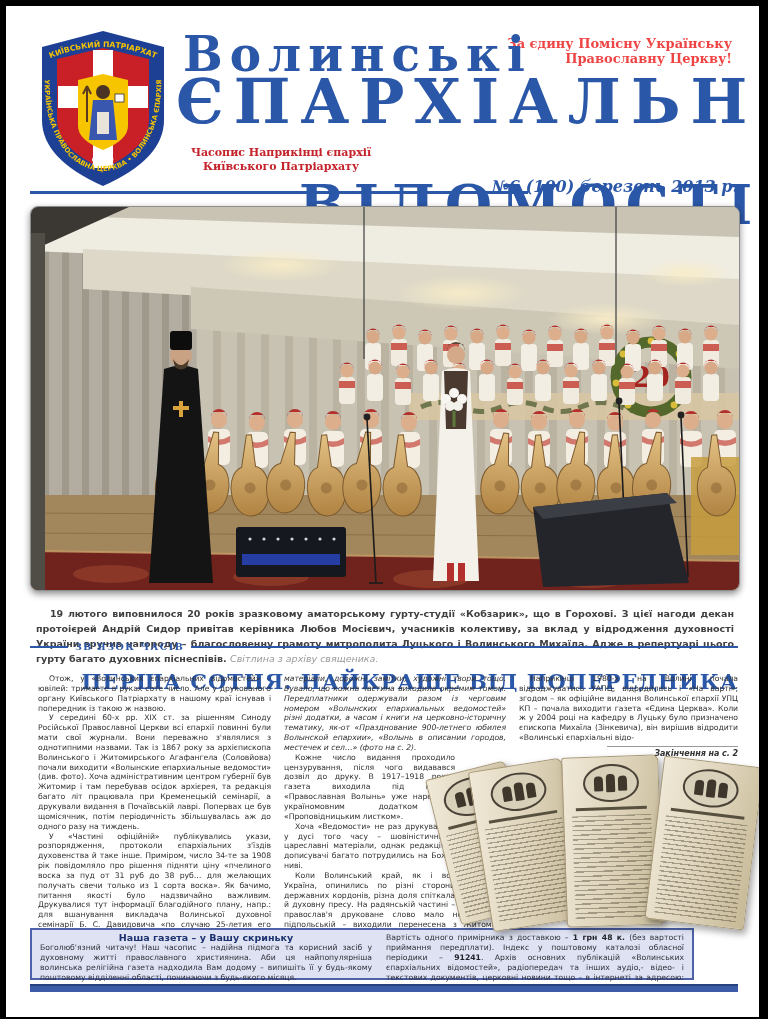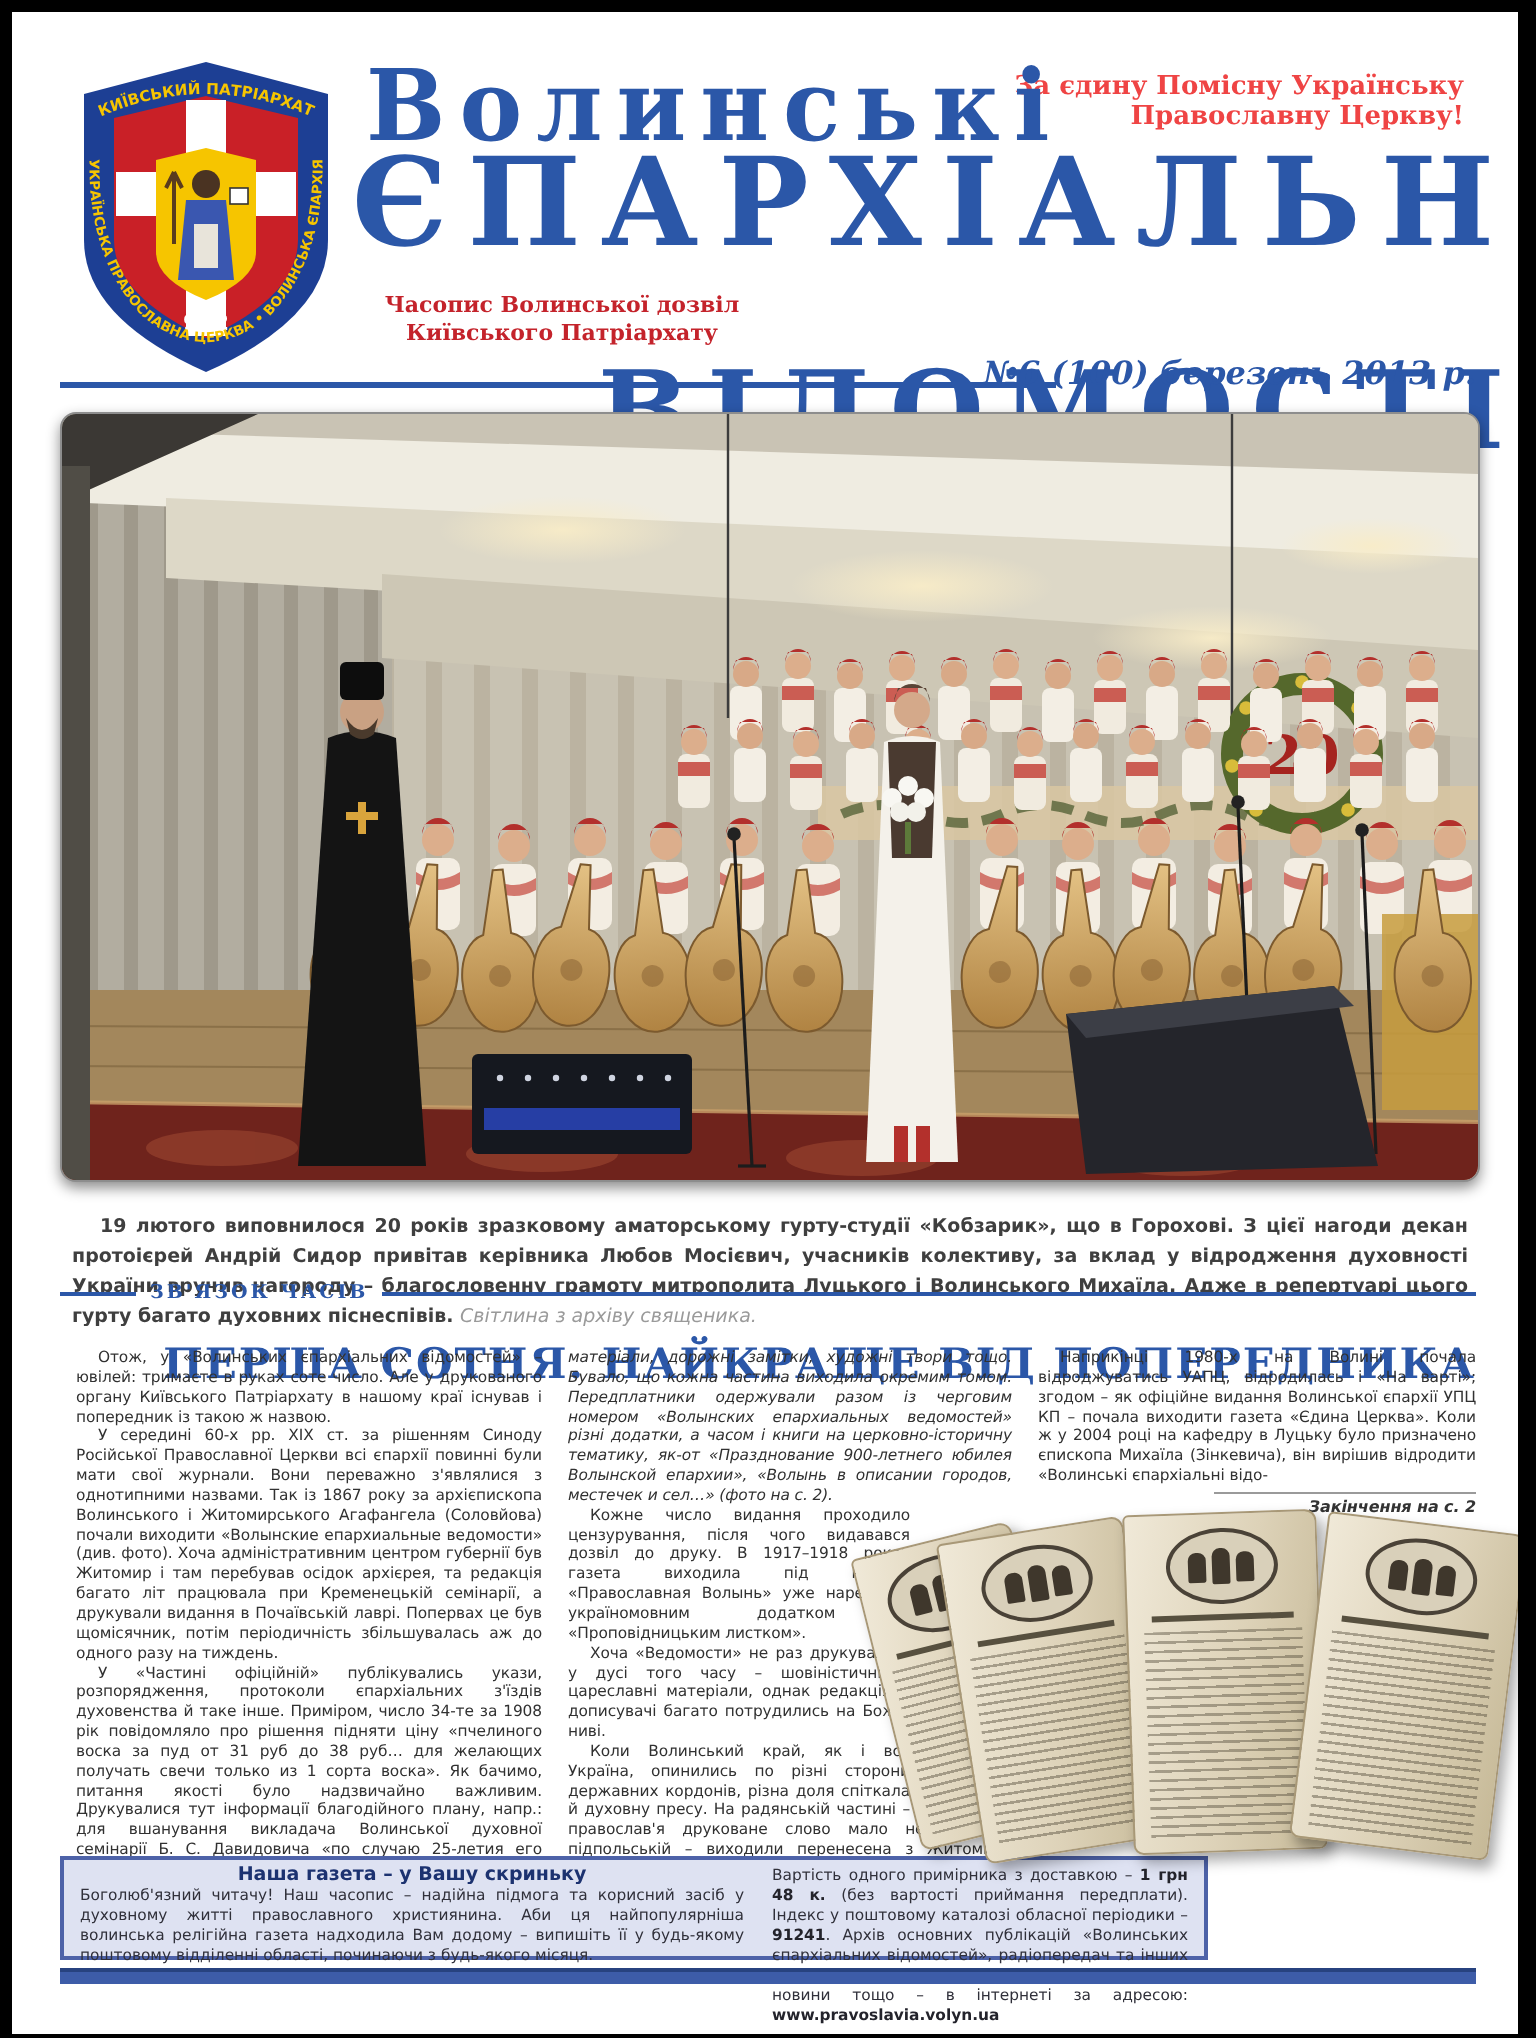--- a/index.html
+++ b/index.html
@@ -66,21 +66,21 @@
   .paper .fg.mid{height:18px;}
   .paper .mline{width:75%;height:3px;background:#57503f;margin:2px 0;}
   .paper .stripes{width:84%;flex:1;margin:3px 0 6px;
        background:repeating-linear-gradient(180deg,rgba(85,77,60,.45) 0 1.3px,transparent 1.3px 4.6px);}
   #paper0{left:-26px;top:12px;width:80px;height:148px;transform:rotate(-14deg);}
   #paper1{left:12px;top:8px;width:92px;height:160px;transform:rotate(-9deg);}
   #paper2{left:96px;top:0px;width:95px;height:168px;transform:rotate(-2deg);}
   #paper3{left:186px;top:5px;width:98px;height:162px;transform:rotate(7deg);}
 
   
-  #subbox{position:absolute;left:30px;top:928px;width:574px;height:52px;background:#dee2f2;
+  #subbox{position:absolute;left:30px;top:928px;width:664px;height:52px;background:#dee2f2;
        border:2px solid #4d62a8;box-sizing:border-box;display:flex;padding:3px 8px;gap:14px;}
   #subbox .half{font-size:7.7px;line-height:10px;color:#30303a;text-align:justify;}
   #sub-left{width:332px;}
   #sub-left h4{margin:0;text-align:center;font-size:9.5px;color:#1c3270;}
   #sub-right{flex:1;}
   #sub-right b{color:#23232b;}
 
   #footer-bar{position:absolute;left:30px;top:984px;width:708px;height:8px;
        background:#3d5ca8;border-top:2px solid #27427f;box-sizing:border-box;}
 </style>
@@ -118,21 +118,21 @@
   </svg>
 
   <div id="slogan">
     <span>За єдину Помісну Українську</span><br>
     <span>Православну Церкву!</span>
   </div>
   <div class="masthead-title" id="title1">Волинські</div>
   <div class="masthead-title" id="title2">ЄПАРХІАЛЬНІ</div>
   <div class="masthead-title" id="title3">ВІДОМОСТІ</div>
   <div id="subtitle">
-    <span>Часопис Волинської дозвіл</span><br>
+    <span>Часопис Наприкінці єпархії</span><br>
     <span>Київського Патріархату</span>
   </div>
   <div id="head-rule"></div>
   <div id="issue">№6 (100) березень 2013 р.</div>
 
   <div id="photo">
     <svg width="708" height="383" viewBox="0 0 708 383">
       <defs>
         <radialGradient id="gGlow">
             <stop offset="0%" stop-color="#f8ecc8" stop-opacity=".95"></stop>

